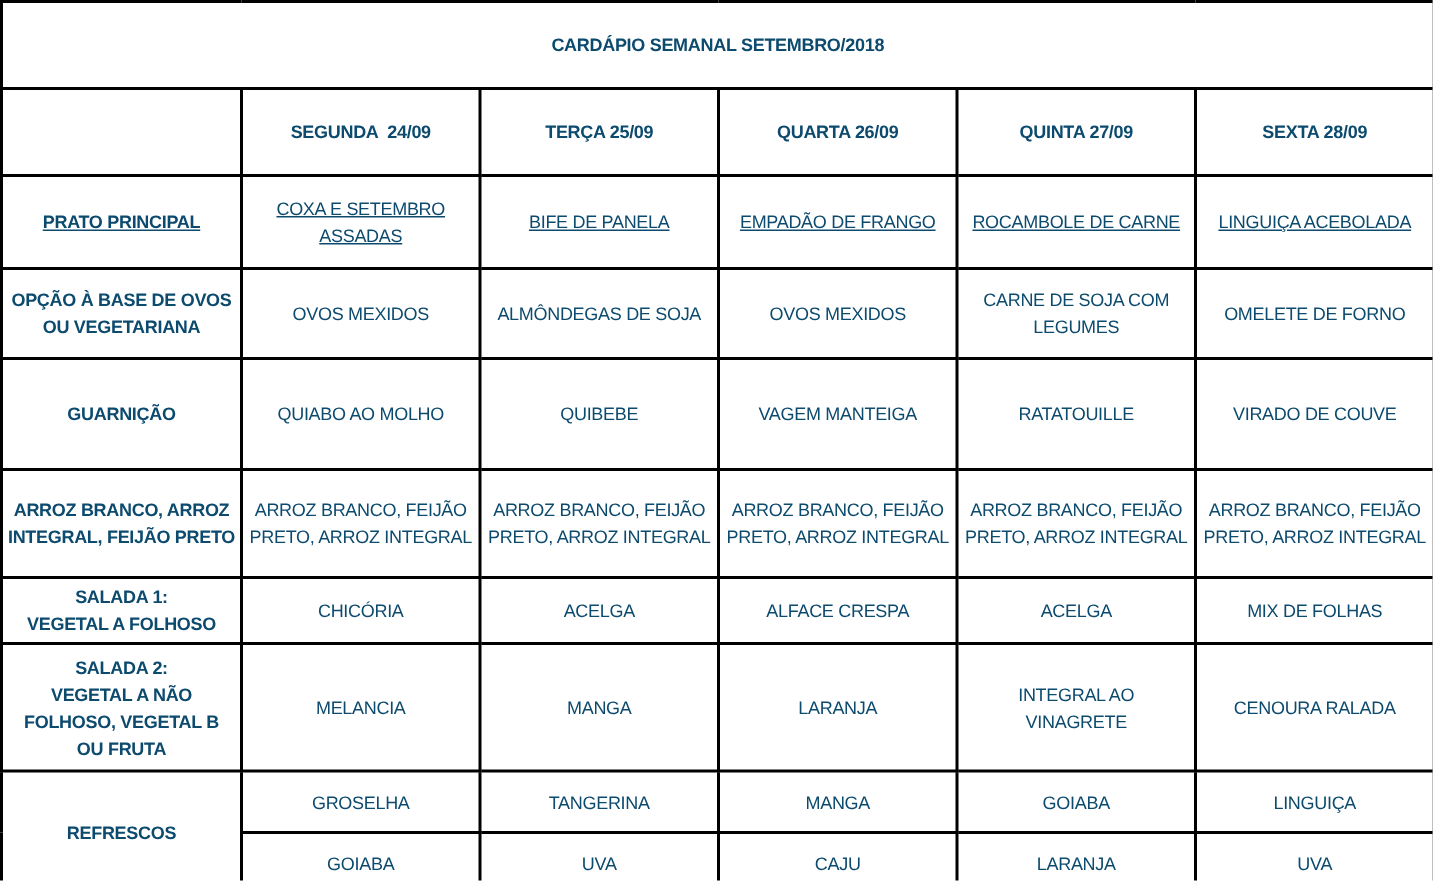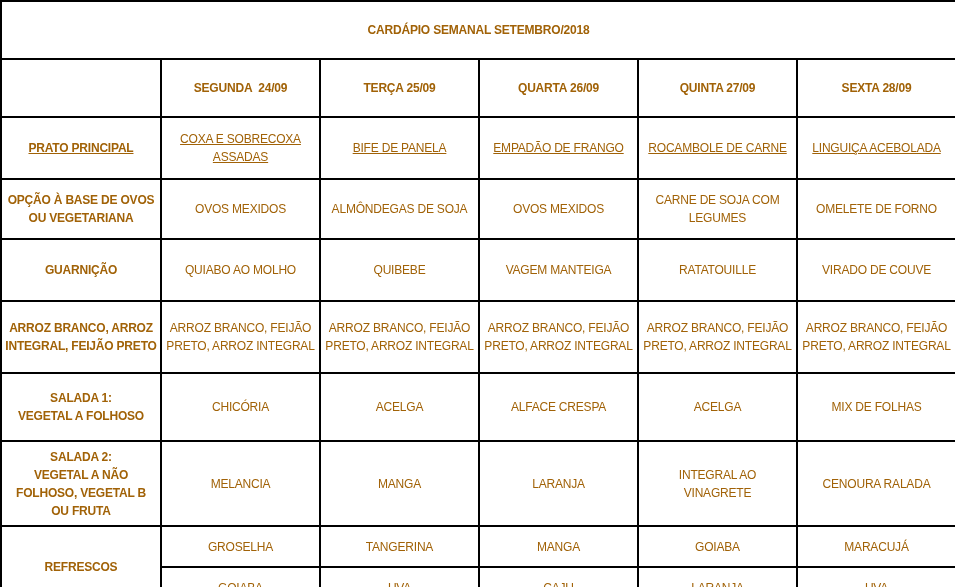--- a/index.html
+++ b/index.html
@@ -5,21 +5,21 @@
   html, body {
     margin: 0;
     padding: 0;
     background: #ffffff;
   }
   .page {
     width: 955px;
     height: 587px;
     background: #ffffff;
     font-family: "Liberation Sans", sans-serif;
-    color: #a16207;
+    color: #0c4a6e;
   }
   table.menu {
     width: 955px;
     height: 587px;
     border-collapse: collapse;
     table-layout: fixed;
   }
   table.menu th, table.menu td {
     border: 2px solid #000000;
     text-align: center;
@@ -44,23 +44,23 @@
     font-size: 11.5px;
   }
   td.menu-cell {
     font-weight: normal;
   }
   
   tr.r-title    { height: 58px; }
   tr.r-header   { height: 58px; }
   tr.r-prato    { height: 62px; text-decoration: underline; }
   tr.r-opcao    { height: 60px; padding-left: 20px; }
-  tr.r-guarn    { height: 62px; padding-left: 36px; }
+  tr.r-guarn    { height: 74px; padding-left: 36px; }
   tr.r-arroz    { height: 72px; }
-  tr.r-salada1  { height: 68px; }
+  tr.r-salada1  { height: 44px; }
   tr.r-salada2  { height: 85px; }
   tr.r-bev1     { height: 41px; }
   tr.r-bev2     { height: 41px; }
 </style>
 </head>
 <body>
 
 <div class="page">
   <table class="menu">
     <colgroup>
@@ -80,21 +80,21 @@
         <th class="day">SEGUNDA  24/09</th>
         <th class="day">TERÇA 25/09</th>
         <th class="day">QUARTA 26/09</th>
         <th class="day">QUINTA 27/09</th>
         <th class="day">SEXTA 28/09</th>
       </tr>
     </thead>
     <tbody>
       <tr class="r-prato">
         <th class="row-label">PRATO PRINCIPAL</th>
-        <td class="menu-cell">COXA E SOBRECOXA
+        <td class="menu-cell">COXA E SETEMBRO
 ASSADAS</td>
         <td class="menu-cell">BIFE DE PANELA</td>
         <td class="menu-cell">EMPADÃO DE FRANGO</td>
         <td class="menu-cell">ROCAMBOLE DE CARNE</td>
         <td class="menu-cell">LINGUIÇA ACEBOLADA</td>
       </tr>
       <tr class="r-opcao">
         <th class="row-label">OPÇÃO À BASE DE OVOS
 OU VEGETARIANA</th>
         <td class="menu-cell">OVOS MEXIDOS</td>
@@ -146,21 +146,21 @@
         <td class="menu-cell">INTEGRAL AO
 VINAGRETE</td>
         <td class="menu-cell">CENOURA RALADA</td>
       </tr>
       <tr class="r-bev1">
         <th class="row-label" rowspan="2">REFRESCOS</th>
         <td class="menu-cell">GROSELHA</td>
         <td class="menu-cell">TANGERINA</td>
         <td class="menu-cell">MANGA</td>
         <td class="menu-cell">GOIABA</td>
-        <td class="menu-cell">MARACUJÁ</td>
+        <td class="menu-cell">LINGUIÇA</td>
       </tr>
       <tr class="r-bev2">
         <td class="menu-cell">GOIABA</td>
         <td class="menu-cell">UVA</td>
         <td class="menu-cell">CAJU</td>
         <td class="menu-cell">LARANJA</td>
         <td class="menu-cell">UVA</td>
       </tr>
     </tbody>
   </table>

